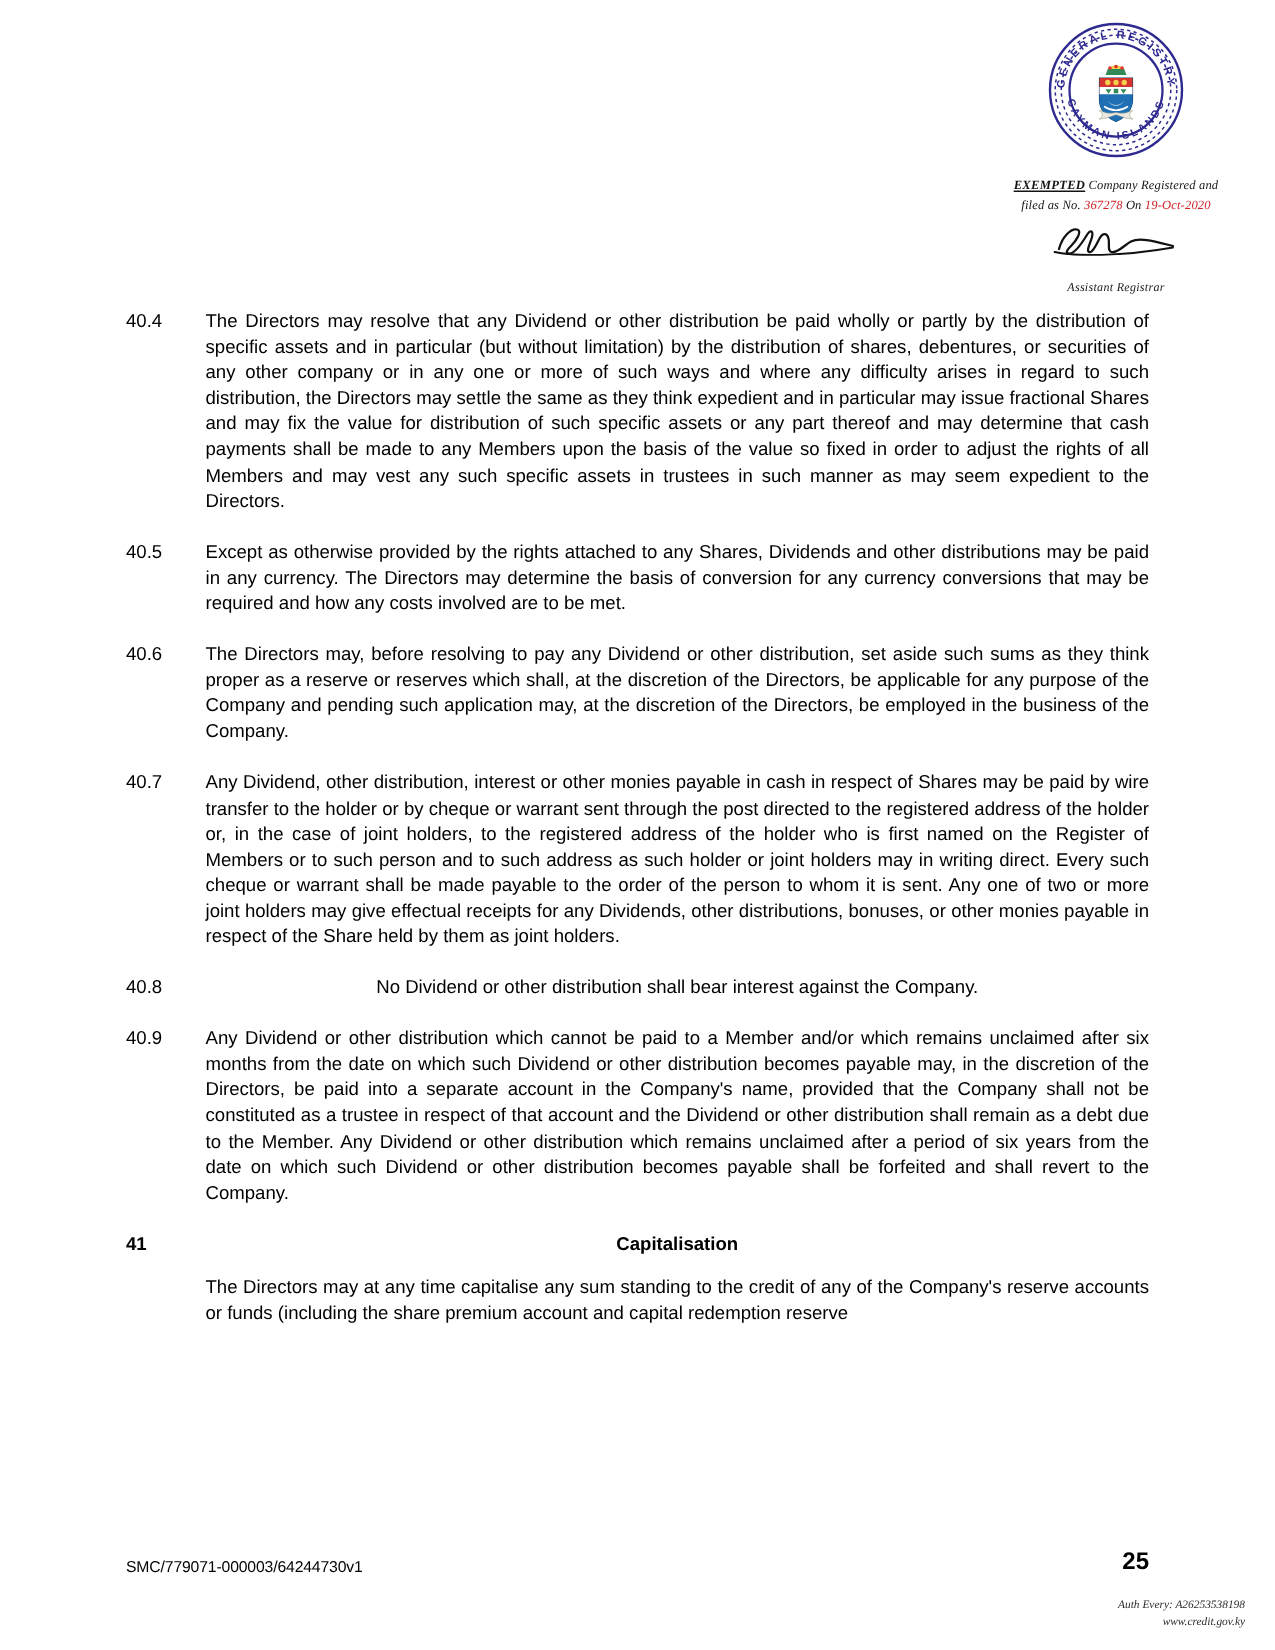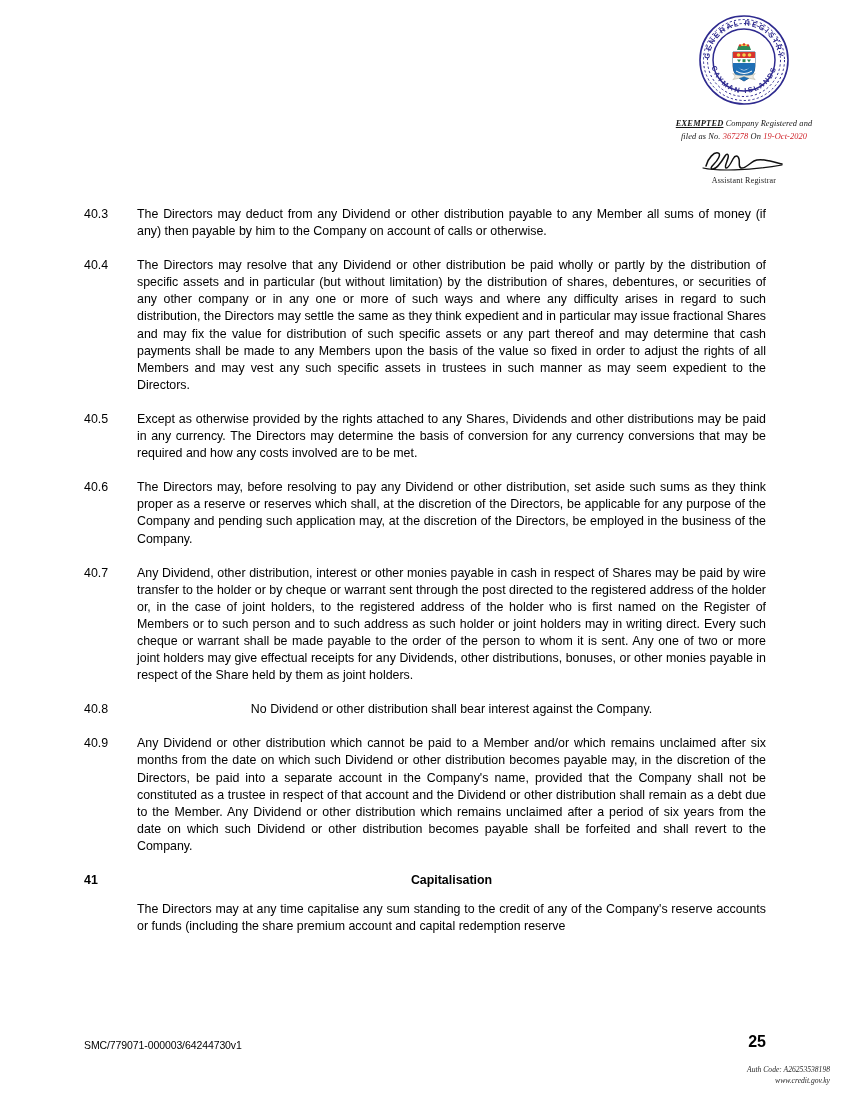--- a/index.html
+++ b/index.html
@@ -47,23 +47,24 @@
   .stamp-italic { font-style: italic; }
   .stamp-red { color: #cf2128; font-style: italic; }
 
   #signature-wrap {
     margin-top: 6px;
     display: flex;
     justify-content: center;
   }
   #assistant-registrar {
     font-family: "Liberation Serif", serif;
+    font-style: italic;
     font-size: 8px;
     color: #1a1a1a;
-    margin-top: 1px;
+    margin-top: 12px;
     letter-spacing: 0.2px;
   }
 
   
   #doc-body {
     position: absolute;
     top: 206px;
     left: 84px;
     width: 682px;
   }
@@ -191,24 +192,20 @@
                C29,4 31,5 30,9 C29,13 26,18 28,19 C30,20 33,14 35,10 C37,6 40,6 41,10
                C42,14 40,18 43,19 C47,20 52,14 56,12 C62,9 72,12 84,15" fill="none" stroke="#111111" stroke-width="1.5" stroke-linecap="round"></path>
       <path d="M5,19 C18,22 50,22 84,16" fill="none" stroke="#111111" stroke-width="1.2" stroke-linecap="round"></path>
     </svg>
   </div>
   <div id="assistant-registrar">Assistant Registrar</div>
 </div>
 
 <div id="doc-body">
 
-  <div class="clause">
-    <div class="clause-num">40.3</div>
-    <div class="clause-text">The Directors may deduct from any Dividend or other distribution payable to any Member all sums of money (if any) then payable by him to the Company on account of calls or otherwise.</div>
-  </div>
 
   <div class="clause">
     <div class="clause-num">40.4</div>
     <div class="clause-text">The Directors may resolve that any Dividend or other distribution be paid wholly or partly by the distribution of specific assets and in particular (but without limitation) by the distribution of shares, debentures, or securities of any other company or in any one or more of such ways and where any difficulty arises in regard to such distribution, the Directors may settle the same as they think expedient and in particular may issue fractional Shares and may fix the value for distribution of such specific assets or any part thereof and may determine that cash payments shall be made to any Members upon the basis of the value so fixed in order to adjust the rights of all Members and may vest any such specific assets in trustees in such manner as may seem expedient to the Directors.</div>
   </div>
 
   <div class="clause">
     <div class="clause-num">40.5</div>
     <div class="clause-text">Except as otherwise provided by the rights attached to any Shares, Dividends and other distributions may be paid in any currency. The Directors may determine the basis of conversion for any currency conversions that may be required and how any costs involved are to be met.</div>
   </div>
@@ -237,15 +234,15 @@
     <div class="clause-num">41</div>
     <div class="clause-text nojustify">Capitalisation</div>
   </div>
 
   <div class="body-para">The Directors may at any time capitalise any sum standing to the credit of any of the Company's reserve accounts or funds (including the share premium account and capital redemption reserve</div>
 </div>
 
 <div id="footer-ref">SMC/779071-000003/64244730v1</div>
 <div id="page-number">25</div>
 <div id="verify-block">
-  <div>Auth Code: A26253538198</div>
+  <div>Auth Every: A26253538198</div>
   <div>www.credit.gov.ky</div>
 </div>
 
 </body></html>

